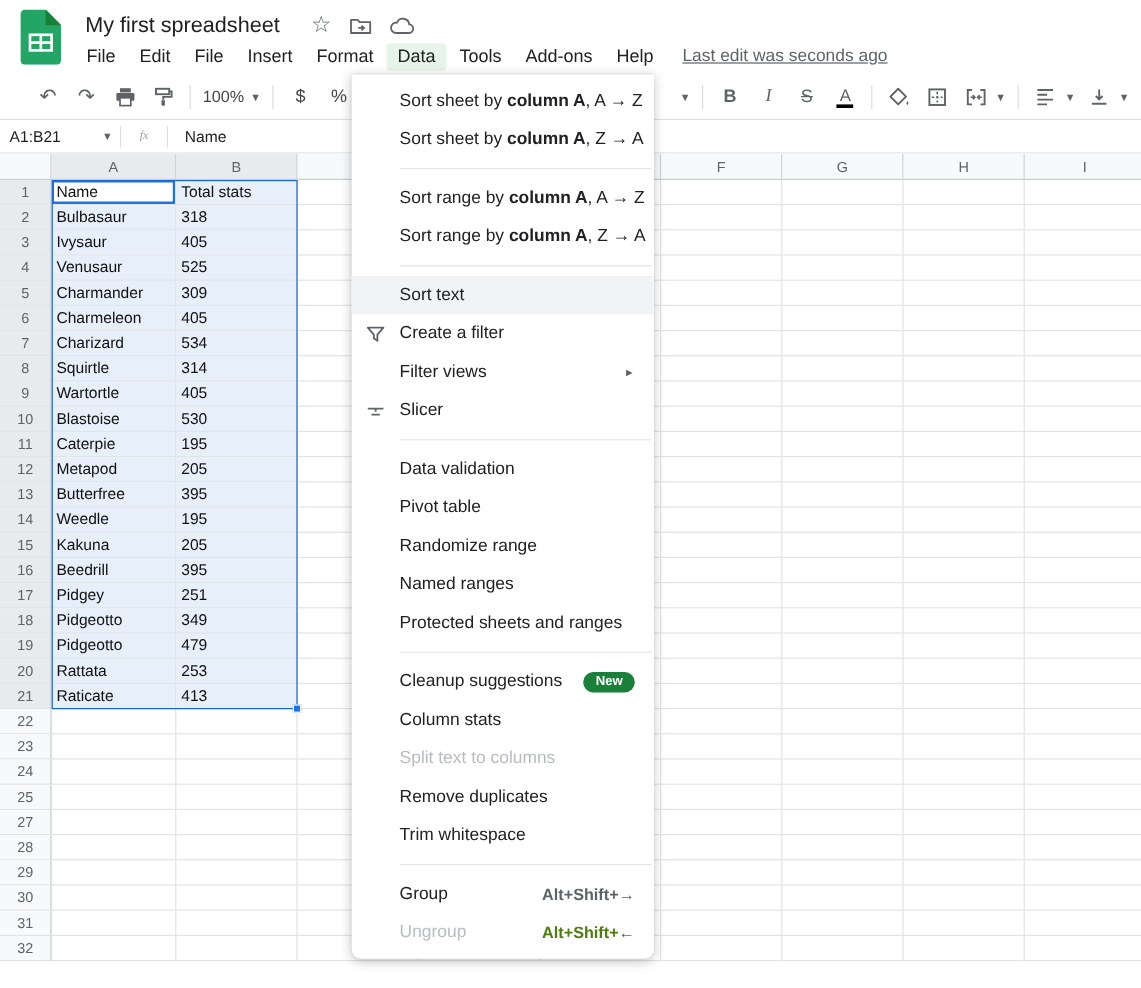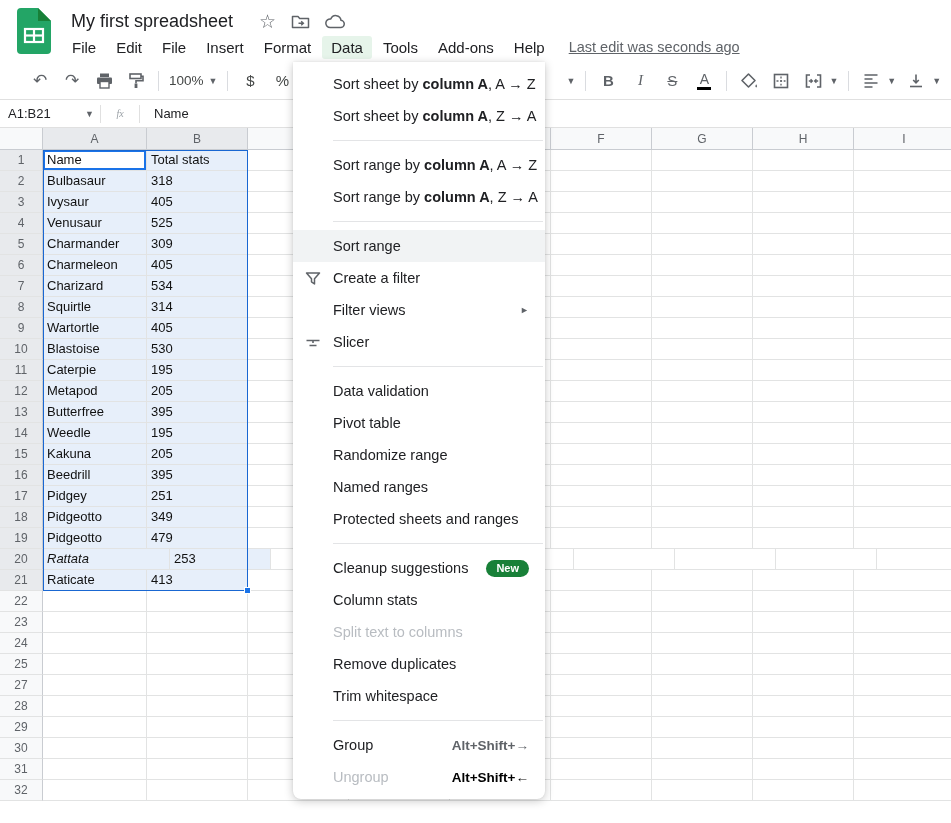--- a/index.html
+++ b/index.html
@@ -66,21 +66,21 @@
 
   
   .menu-popup { position:absolute; left:293px; top:62px; width:252px; background:#fff; padding:6px 0; border-radius:0 0 8px 8px; box-shadow:0 2px 10px rgba(0,0,0,.22), 0 0 2px rgba(0,0,0,.08); z-index:50; }
   .menu-item { height:32px; display:flex; align-items:center; padding:0 16px 0 40px; font-size:14.5px; color:#202124; position:relative; cursor:pointer; white-space:nowrap; }
   .menu-item.hl { background:#F1F3F4; }
   .menu-item.disabled { color:#B8BCC1; cursor:default; }
   .mi-icon { position:absolute; left:10px; top:7px; width:20px; height:18px; display:flex; align-items:center; justify-content:center; }
   .mi-label b { font-weight:bold; }
   .mi-badge { margin-left:auto; background:#188038; color:#fff; font-size:11px; font-weight:bold; padding:2.5px 10px; border-radius:10px; }
   .mi-shortcut { margin-left:auto; font-size:13.5px; font-weight:600; color:#5F6368; }
-  .menu-item.disabled .mi-shortcut { color:#000000; }
+  .menu-item.disabled .mi-shortcut { color:#4d7c0f; }
   .mi-sub { margin-left:auto; font-size:9px; color:#5F6368; }
   .menu-divider { height:1px; background:#E3E4E6; margin:8px 2px 8px 40px; }
 </style>
 </head>
 <body>
 
 <div class="topbar">
   <div class="logo">
     <svg width="34" height="46" viewBox="0 0 34 46">
       <path d="M4 0 H21 L34 13 V42 a4 4 0 0 1 -4 4 H4 a4 4 0 0 1 -4 -4 V4 a4 4 0 0 1 4 -4 Z" fill="#23A566"></path>
@@ -449,21 +449,21 @@
         <div class="cell" style="width: 101px;"></div>
         <div class="cell" style="width: 101px;"></div>
         <div class="cell" style="width: 101px;"></div>
         <div class="cell" style="width: 101px;"></div>
         <div class="cell" style="width: 101px;"></div>
         <div class="cell" style="width: 101px;"></div>
         <div class="cell" style="width: 101px;"></div>
       </div>
       <div class="grid-row">
         <div class="row-header selh">20</div>
-        <div class="cell sel" style="width: 127px; font-style: italic;">Rattata</div>
+        <div class="cell sel" style="width: 104px;">Rattata</div>
         <div class="cell sel num" style="width: 101px;">253</div>
         <div class="cell" style="width: 101px;"></div>
         <div class="cell" style="width: 101px;"></div>
         <div class="cell" style="width: 101px;"></div>
         <div class="cell" style="width: 101px;"></div>
         <div class="cell" style="width: 101px;"></div>
         <div class="cell" style="width: 101px;"></div>
         <div class="cell" style="width: 101px;"></div>
       </div>
       <div class="grid-row">
@@ -612,21 +612,21 @@
     </div>
     <div class="menu-divider"></div>
     <div class="menu-item">
       <span class="mi-label"><span>Sort range by </span><b>column A</b><span>, A → Z</span></span>
     </div>
     <div class="menu-item">
       <span class="mi-label"><span>Sort range by </span><b>column A</b><span>, Z → A</span></span>
     </div>
     <div class="menu-divider"></div>
     <div class="menu-item hl">
-      <span class="mi-label"><span>Sort range</span></span>
+      <span class="mi-label"><span>Sort text</span></span>
     </div>
     <div class="menu-item">
       <span class="mi-icon">
         <svg width="18" height="17" viewBox="0 0 18 17">
           <path d="M2.5 3 h13 l-5 5.8 v5.2 l-3 -2.2 v-3 Z" fill="none" stroke="#5F6368" stroke-width="1.5" stroke-linejoin="round"></path>
         </svg>
       </span>
       <span class="mi-label"><span>Create a filter</span></span>
     </div>
     <div class="menu-item">

